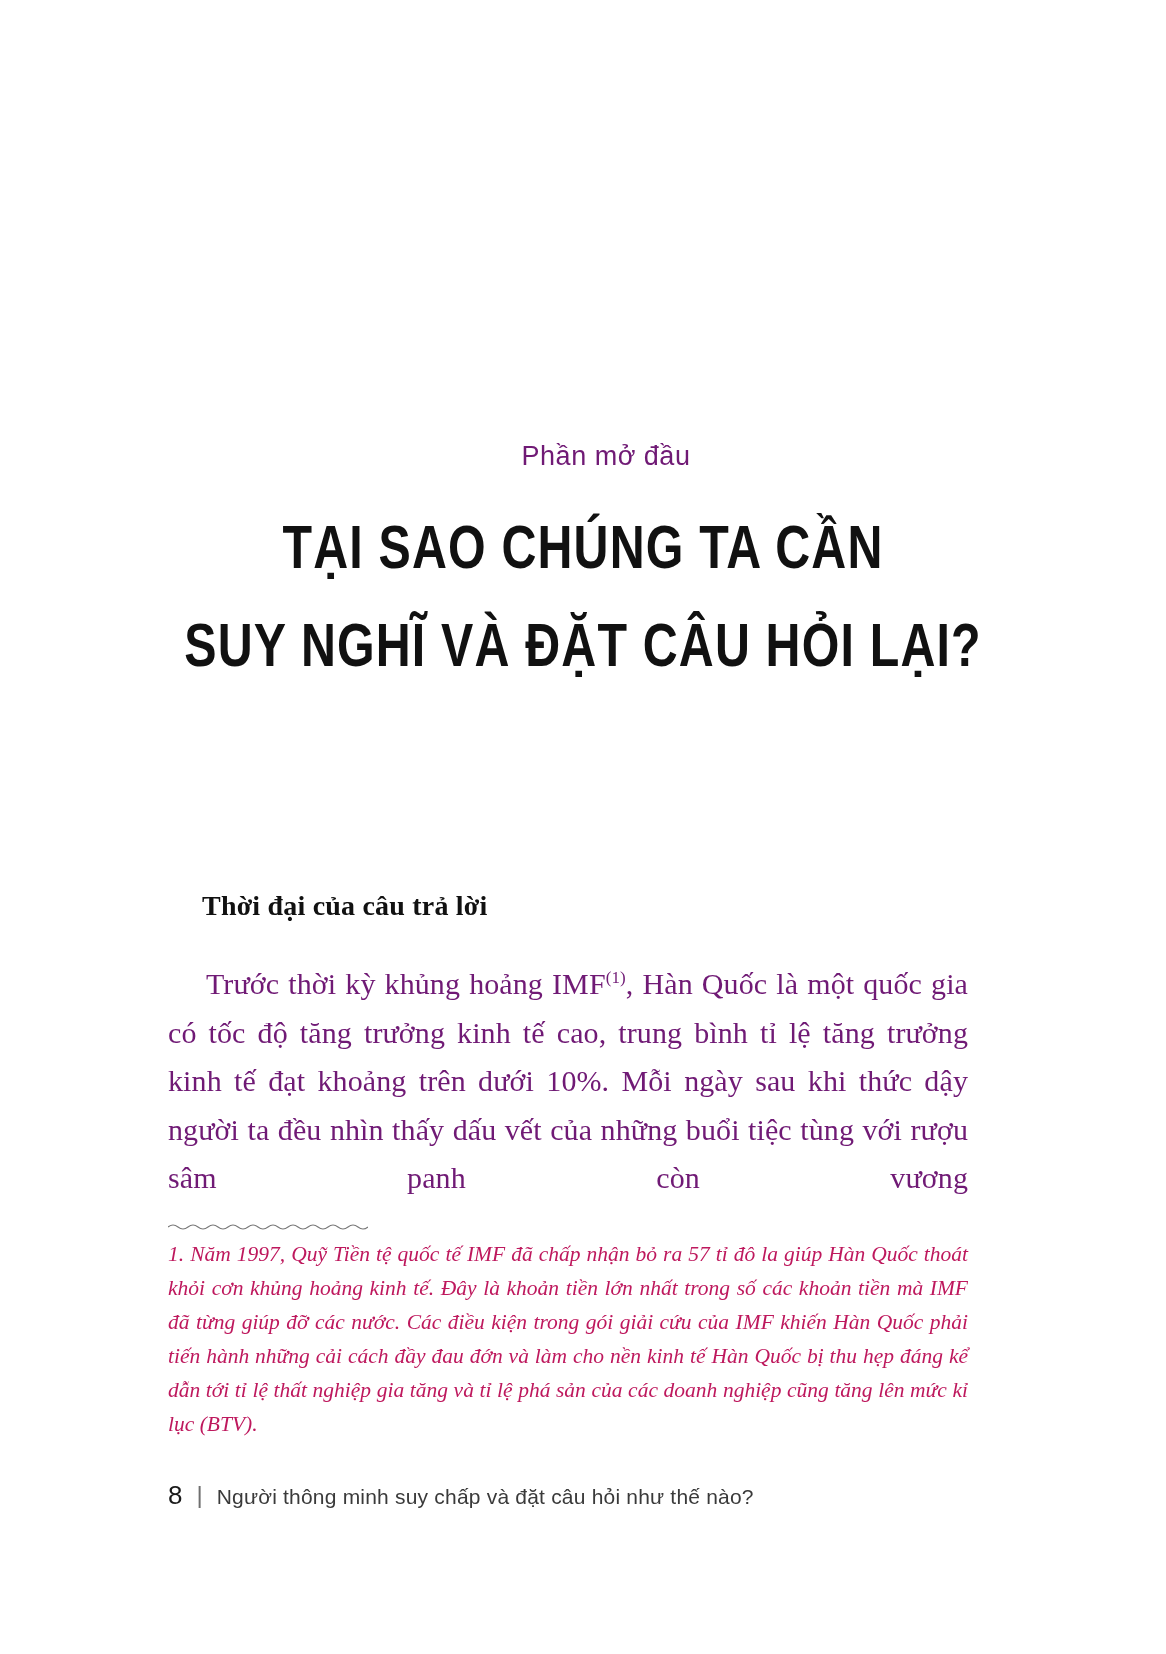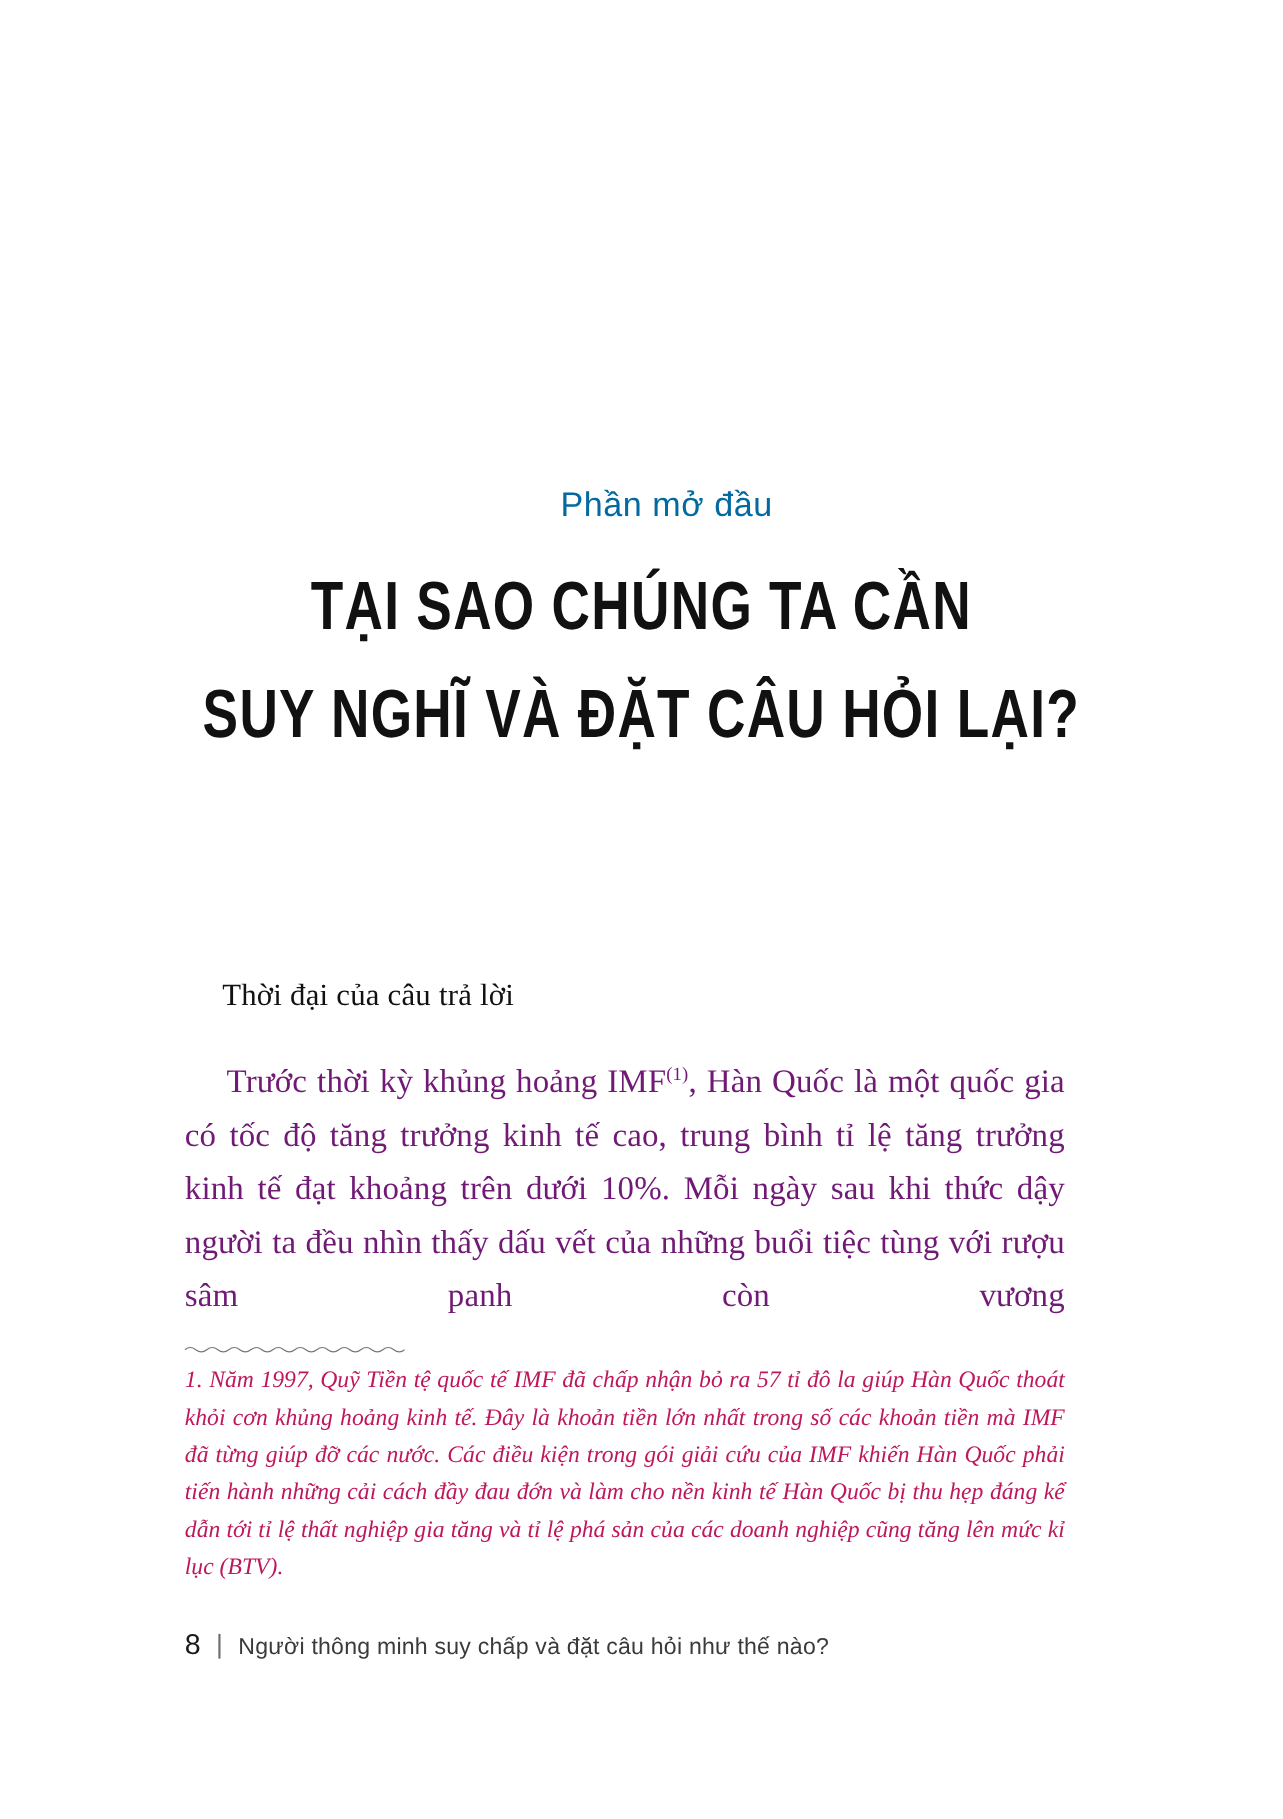--- a/index.html
+++ b/index.html
@@ -27,23 +27,23 @@
   
   .head-block {
     position: absolute;
     top: 440px;
     left: 0;
     width: 1166px;
     text-align: center;
   }
   .part-label {
     font-family: "Liberation Sans", sans-serif;
-    font-size: 31px;
+    font-size: 27px;
     font-weight: 400;
-    color: #0369a1;
+    color: #701a75;
     letter-spacing: 0.5px;
     line-height: 1.2;
     margin-left: 46px;
   }
   .chapter-title {
     margin-top: 34px;
     font-family: "Liberation Sans", sans-serif;
     font-weight: 700;
     color: #111111;
     font-size: 62px;
@@ -62,21 +62,21 @@
 
   
   .body-area {
     position: absolute;
     top: 890px;
     left: 168px;
     width: 800px;
   }
   .subhead {
     font-family: "Liberation Serif", serif;
-    font-weight: 400;
+    font-weight: 700;
     font-size: 28px;
     color: #111;
     margin-left: 34px;
     margin-bottom: 38px;
     letter-spacing: 0.2px;
   }
   .para {
     font-size: 30px;
     line-height: 1.62;
     text-align: justify;

